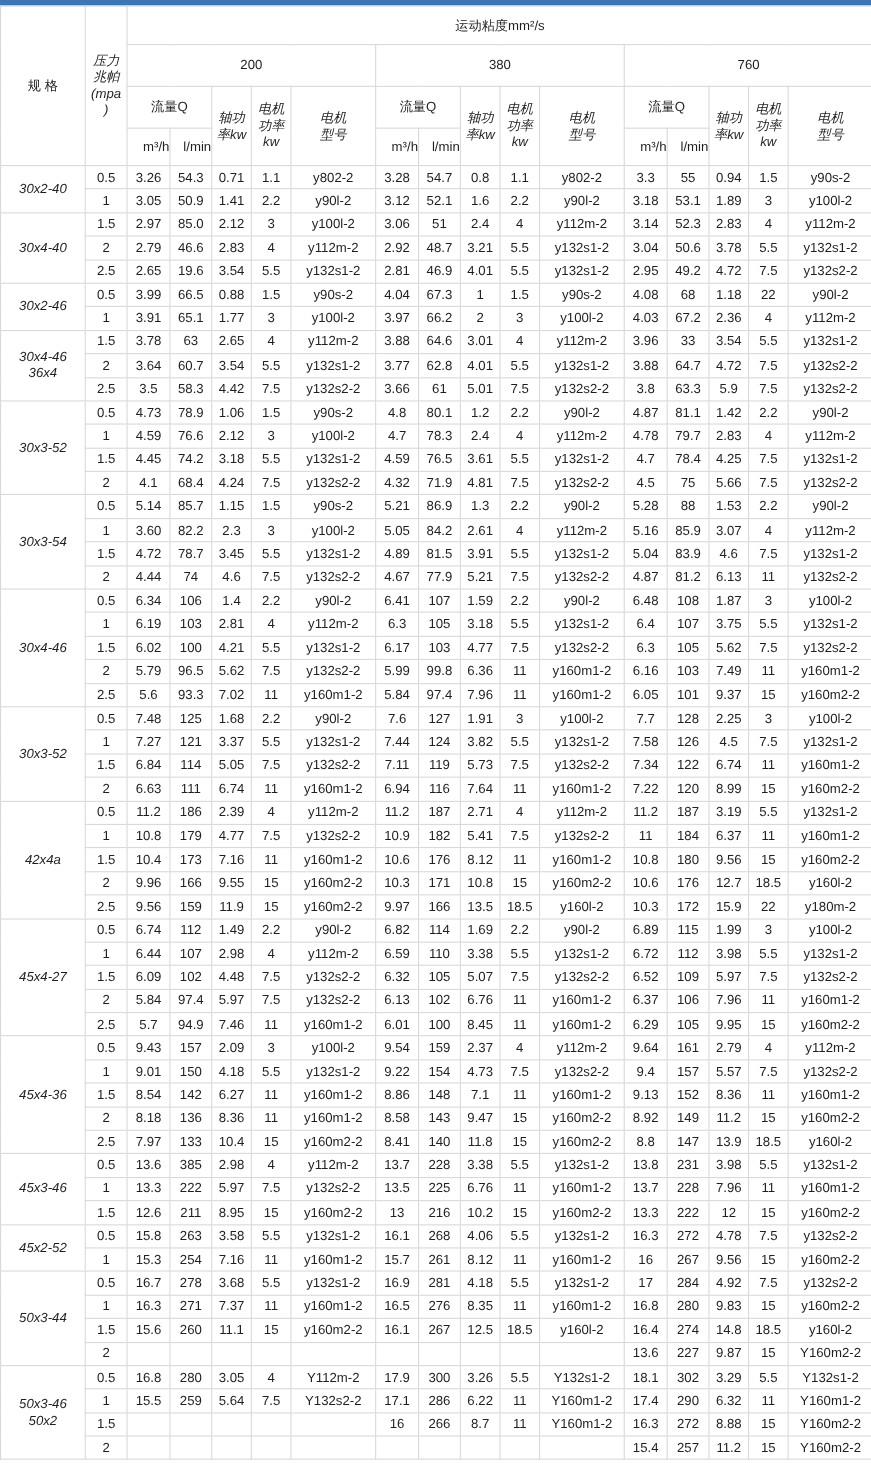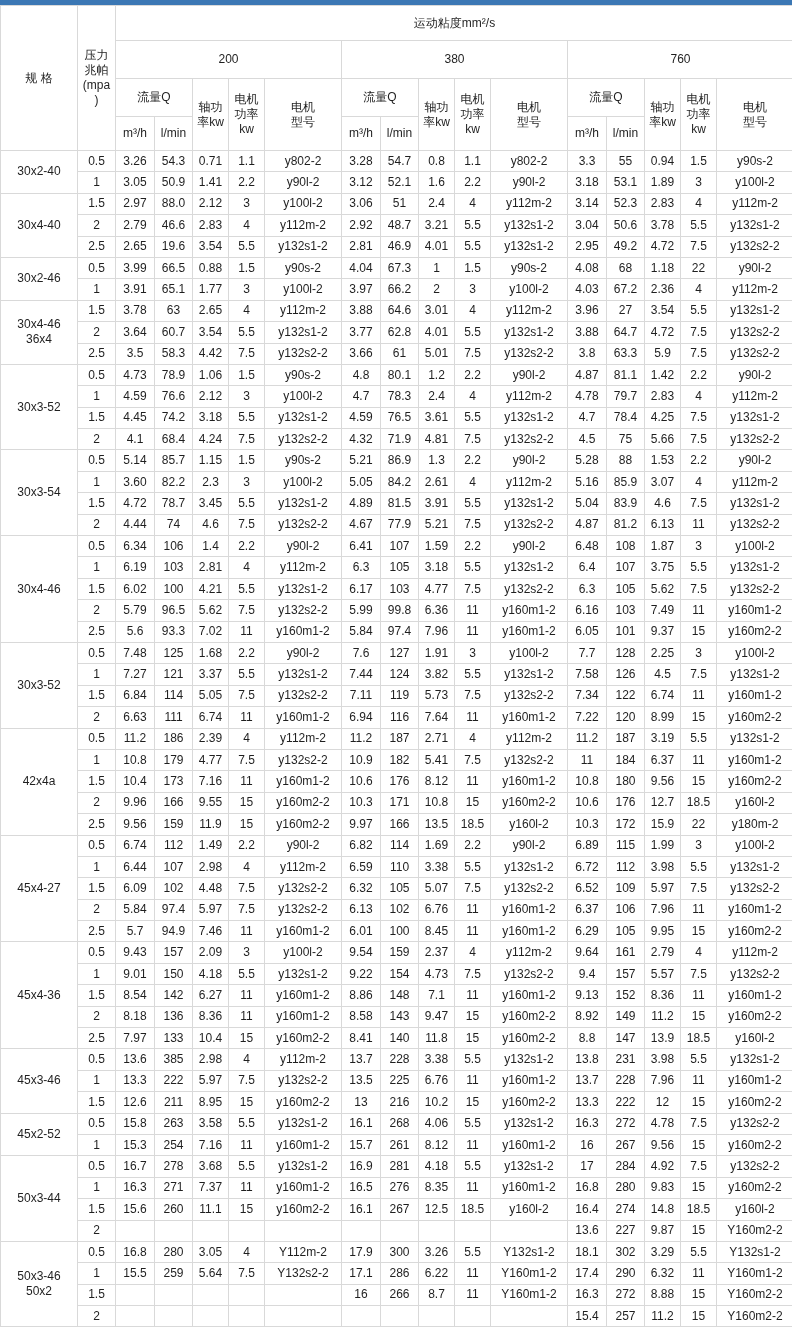--- a/index.html
+++ b/index.html
@@ -10,24 +10,24 @@
   .spec-table th,.spec-table td{
     border:1px solid #d9d9d9;
     text-align:center;vertical-align:middle;
     font-weight:normal;padding:0;overflow:hidden;
     font-size:12px;line-height:1.25;color:#1f1f1f;
     background:#ffffff;
   }
   .hrow-a th{height:34px;}
   .hrow-b th{height:37px;}
   .hrow-c th{height:37px;}
-  .hrow-d th{height:33px;}
+  .hrow-d th{height:33px;text-align:right;}
   tbody tr{height:21.4px;}
   tbody td{line-height:1;}
-  .wrap{white-space:pre-line;}
+  .wrap{white-space:pre-line;font-style:italic;}
 </style>
 </head>
 <body>
 
 <div class="page">
   <div class="top-bar" style="background: rgb(59, 119, 180);"></div>
   <table class="spec-table">
     <colgroup>
       <col style="width:77px">
         <col style="width:38px">
@@ -131,21 +131,21 @@
           <td>3.18</td>
           <td>53.1</td>
           <td>1.89</td>
           <td>3</td>
           <td>y100l-2</td>
         </tr>
         <tr>
           <td rowspan="3" class="wrap">30x4-40</td>
           <td>1.5</td>
           <td>2.97</td>
-          <td>88.0</td>
+          <td>85.0</td>
           <td>2.12</td>
           <td>3</td>
           <td>y100l-2</td>
           <td>3.06</td>
           <td>51</td>
           <td>2.4</td>
           <td>4</td>
           <td>y112m-2</td>
           <td>3.14</td>
           <td>52.3</td>
@@ -234,21 +234,21 @@
           <td>63</td>
           <td>2.65</td>
           <td>4</td>
           <td>y112m-2</td>
           <td>3.88</td>
           <td>64.6</td>
           <td>3.01</td>
           <td>4</td>
           <td>y112m-2</td>
           <td>3.96</td>
-          <td>27</td>
+          <td>33</td>
           <td>3.54</td>
           <td>5.5</td>
           <td>y132s1-2</td>
         </tr>
         <tr>
           <td>2</td>
           <td>3.64</td>
           <td>60.7</td>
           <td>3.54</td>
           <td>5.5</td>

